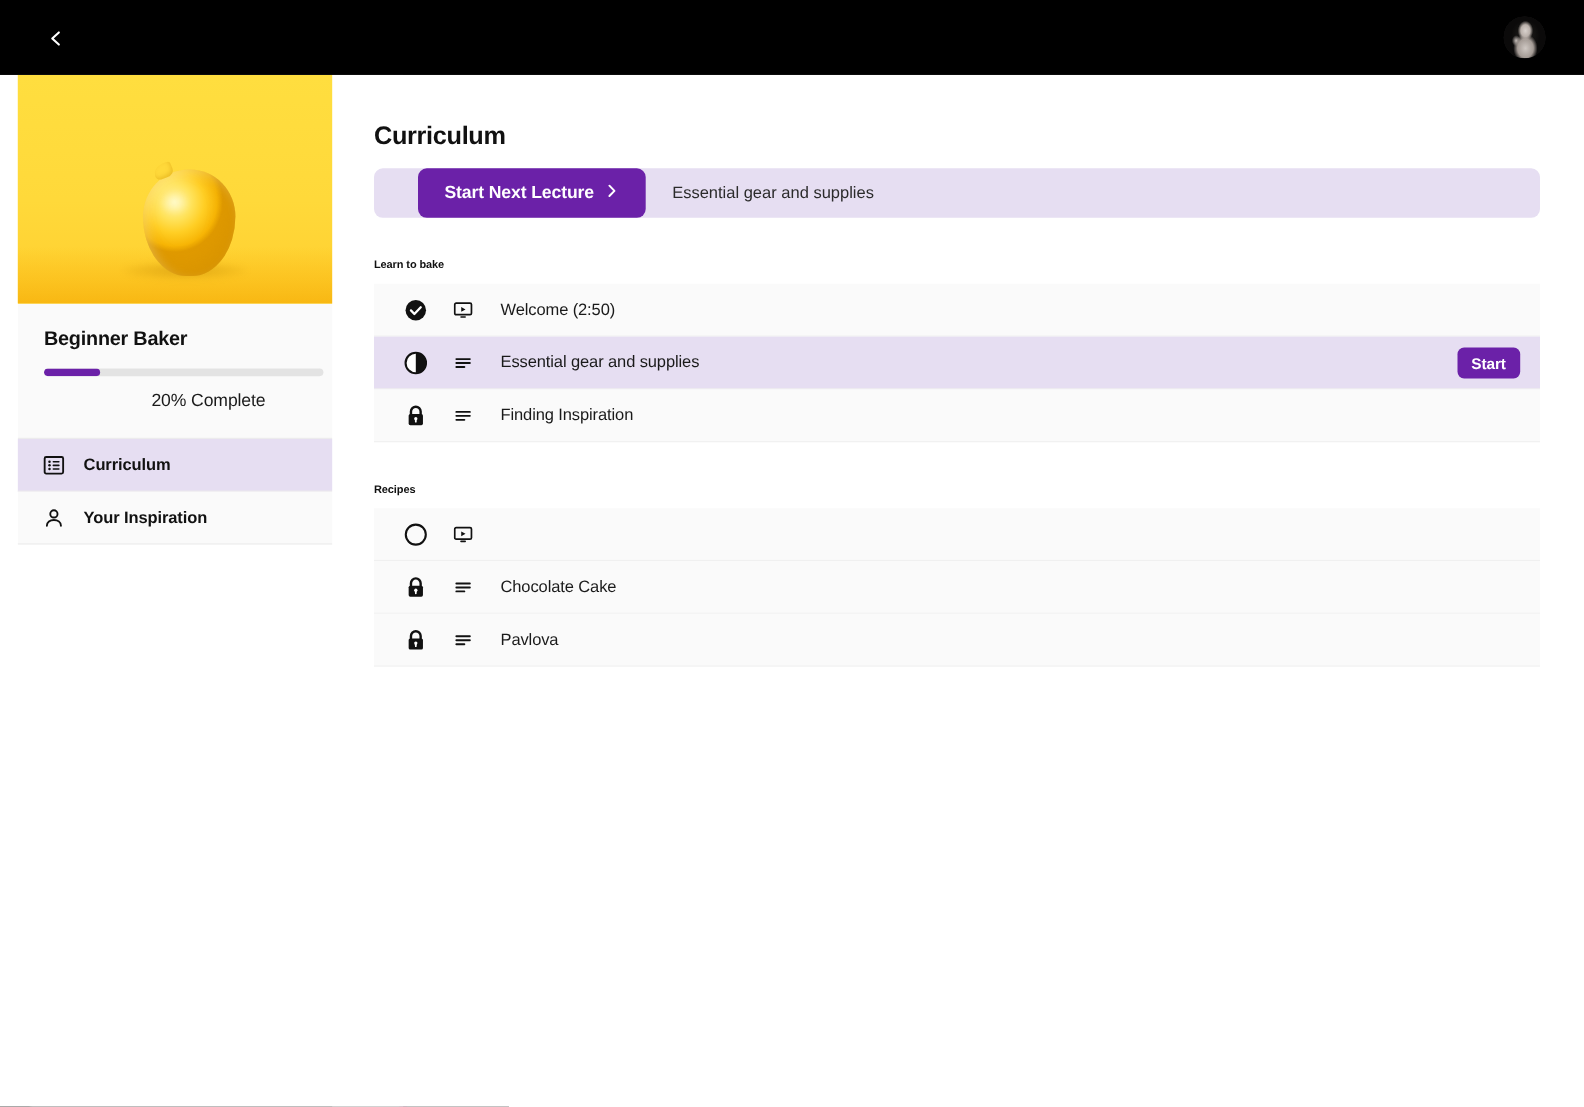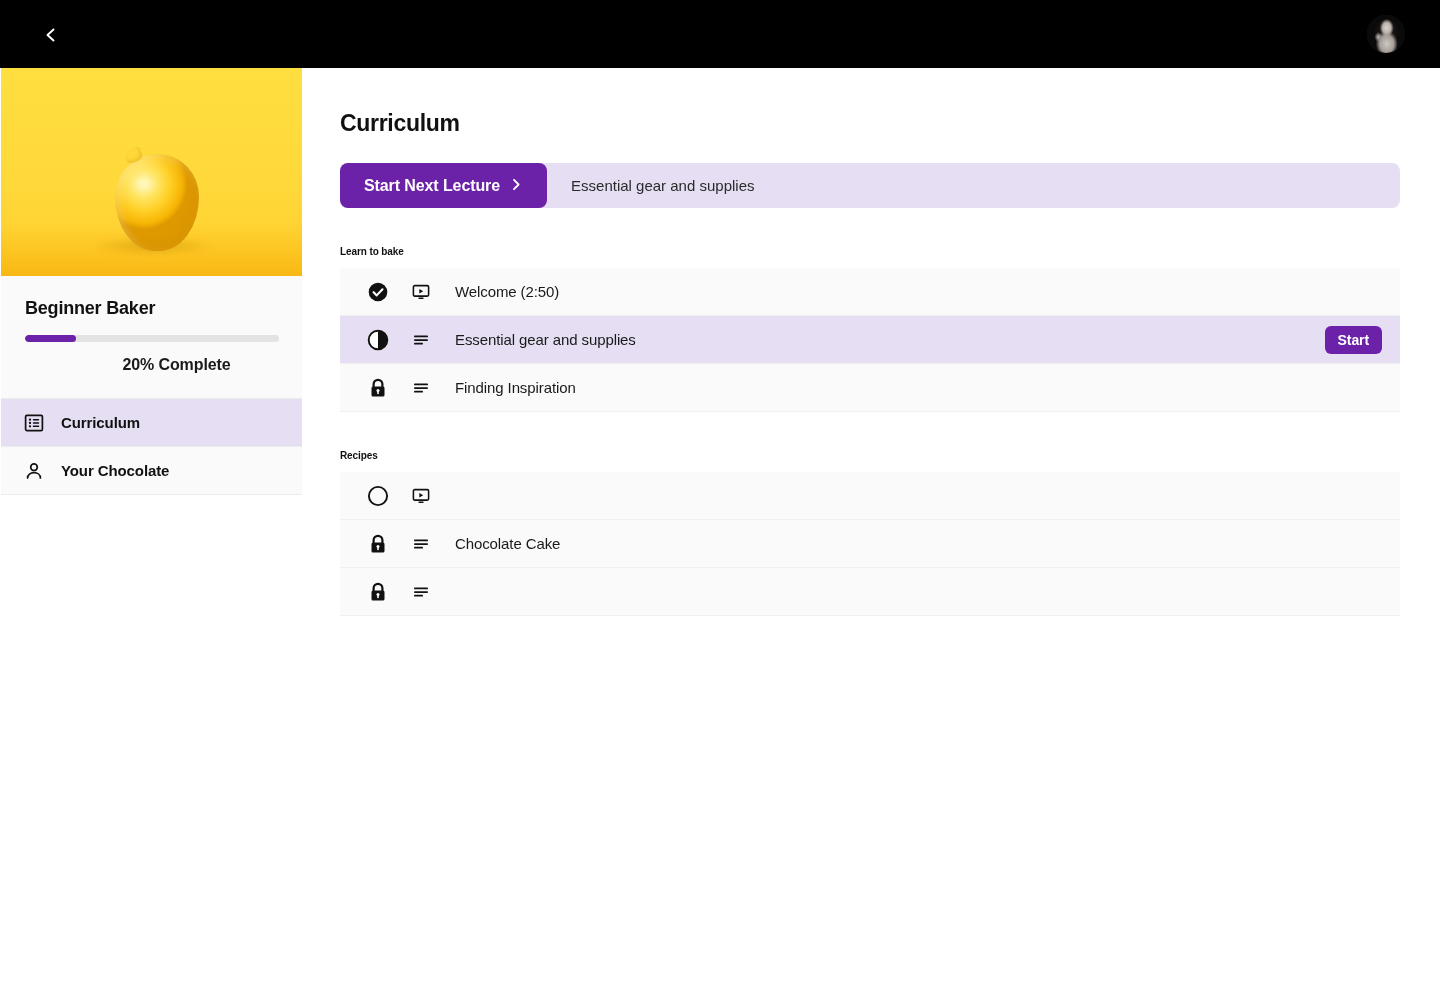--- a/index.html
+++ b/index.html
@@ -65,25 +65,25 @@
     top: 68px; left: 0;
     width: 1440px;
     height: 938px;
     background: #ffffff;
     overflow: hidden;
   }
 
   
   .sidebar {
     position: absolute;
-    top: 0; left: 1px;
+    top: 0; left: 16px;
     width: 354px;
     height: 938px;
     background: #ffffff;
-    border-right: 3px solid #ec4899;
+    border-right: 7px solid #ec4899;
     border-bottom-left-radius: 14px;
     overflow: hidden;
   }
 
   .course-hero {
     position: relative;
     width: 302px;
     height: 208px;
     overflow: hidden;
     background: #FFD93B;
@@ -161,21 +161,21 @@
   }
   .progress-fill {
     height: 100%;
     border-radius: 4px;
     background: #6B21A8;
   }
   .progress-label {
     margin-top: 14px;
     text-align: center;
     font-size: 16px;
-    font-weight: 700;
+    font-weight: 400;
     color: #1a1a1a;
     letter-spacing: -0.1px;
   }
 
   .nav { display: block; }
   .nav-item {
     display: flex;
     align-items: center;
     gap: 16px;
     height: 48px;
@@ -209,27 +209,28 @@
     overflow: hidden;
   }
   .page-title {
     font-size: 23px;
     font-weight: 700;
     color: #111111;
     letter-spacing: -0.3px;
   }
 
   .next-bar {
-    margin-top: 26px;
+    margin-top: 16px;
     display: flex;
     align-items: stretch;
     width: 1060px;
     height: 45px;
     background: #E6DEF2;
     border-radius: 8px;
+    padding-left: 40px;
   }
   .next-btn {
     display: flex;
     align-items: center;
     gap: 10px;
     height: 45px;
     padding: 0 24px;
     background: #6B21A8;
     border: none;
     border-radius: 8px;
@@ -357,21 +358,21 @@
           </span>
           <span class="nav-label">Curriculum</span>
         </div>
         <div class="nav-item">
           <span class="nav-icon">
             <svg width="20" height="20" viewBox="0 0 20 20" fill="none">
               <circle cx="10" cy="6.2" r="3.3" stroke="#111" stroke-width="1.7"></circle>
               <path d="M3.6 17c0-3.3 2.9-5.3 6.4-5.3s6.4 2 6.4 5.3" stroke="#111" stroke-width="1.7" stroke-linecap="round"></path>
             </svg>
           </span>
-          <span class="nav-label">Your Chocolate</span>
+          <span class="nav-label">Your Inspiration</span>
         </div>
       </nav>
   </aside>
 
   <main class="main">
 
     <h1 class="page-title">Curriculum</h1>
 
     <div class="next-bar">
       <button class="next-btn">
@@ -487,18 +488,19 @@
                 <rect x="10.2" y="13.9" width="1.6" height="3.3" rx="0.8" fill="#fff"></rect>
               </svg>
             </span>
             <span class="type-icon">
               <svg width="18" height="18" viewBox="0 0 18 18" fill="none">
                 <rect x="2" y="4.6" width="14" height="1.7" rx="0.85" fill="#111"></rect>
                 <rect x="2" y="8.2" width="14" height="1.7" rx="0.85" fill="#111"></rect>
                 <rect x="2" y="11.8" width="9" height="1.7" rx="0.85" fill="#111"></rect>
               </svg>
             </span>
+            <span class="lesson-label">Pavlova</span>
             <span class="spacer-btn"></span>
           </div>
         </div>
       </div>
   </main>
 </div>
 
 </body></html>

